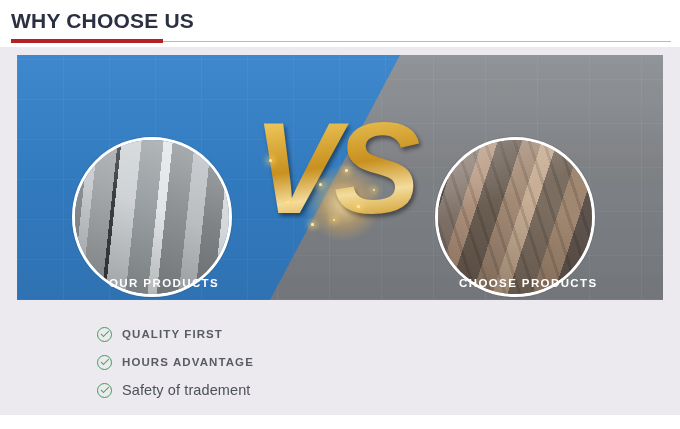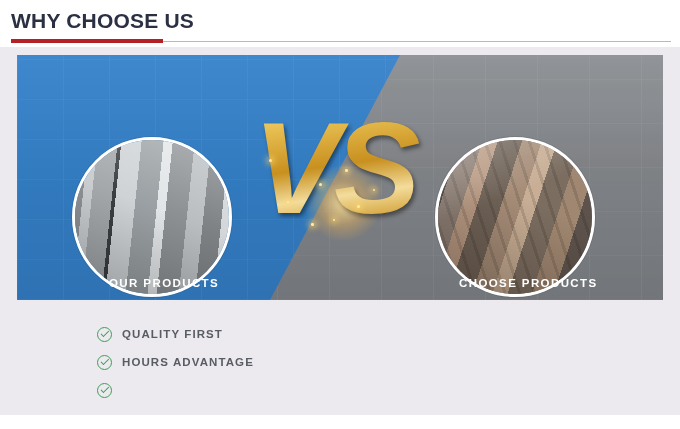--- a/index.html
+++ b/index.html
@@ -216,19 +216,20 @@
       <div class="feat">
         <span class="check"></span>
         <span class="feat-label">QUALITY FIRST</span>
       </div>
       <div class="feat">
         <span class="check"></span>
         <span class="feat-label">HOURS ADVANTAGE</span>
       </div>
       <div class="feat">
         <span class="check"></span>
+        <span class="feat-label plain">Safety of tradement</span>
       </div>
     </div>
 
 
   </div>
 
 </div>
 
 </body></html>

